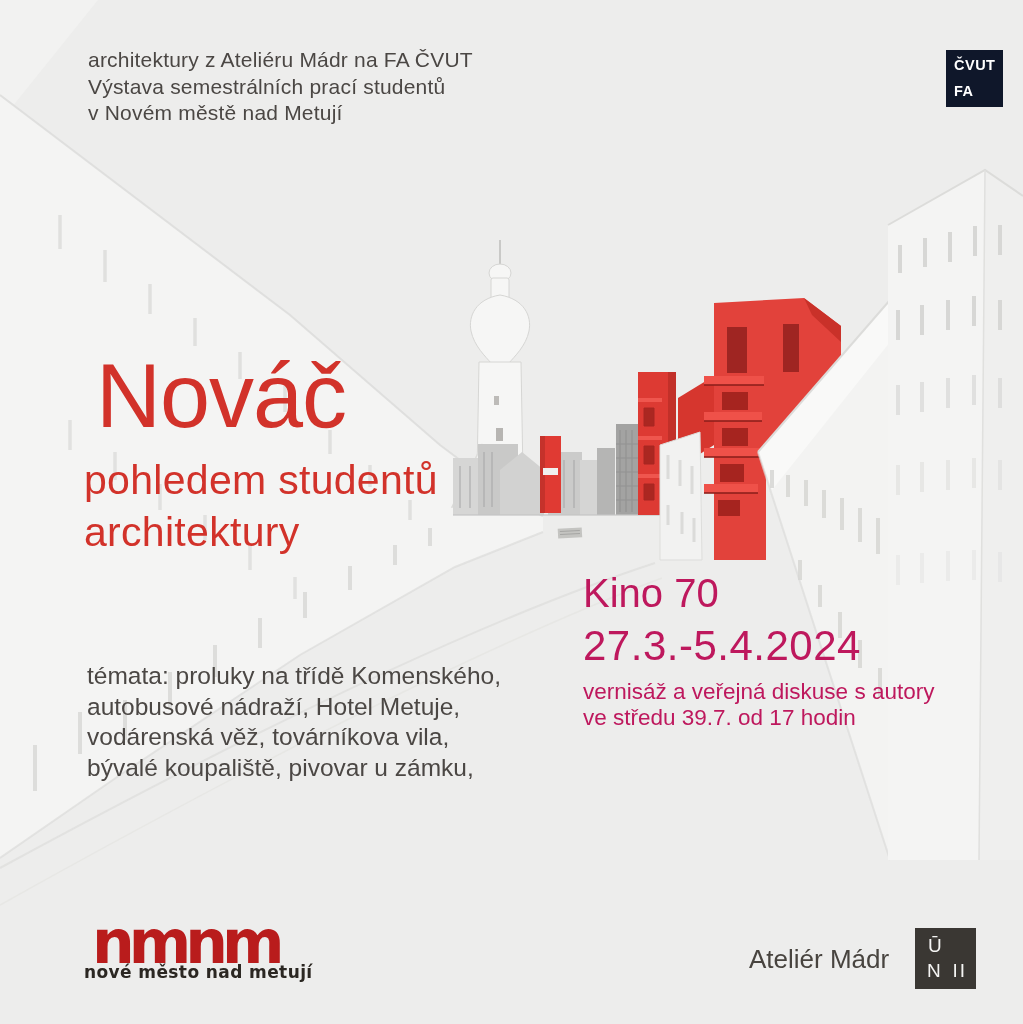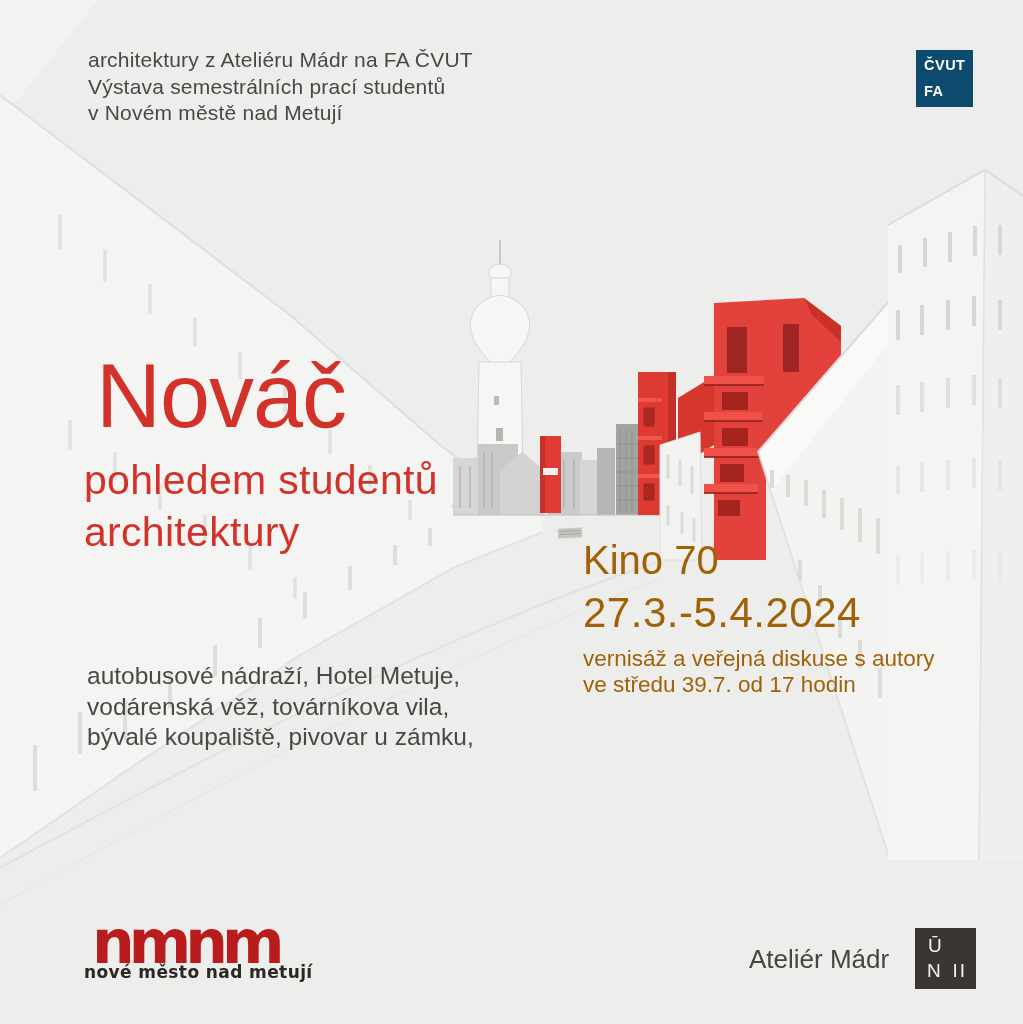--- a/index.html
+++ b/index.html
@@ -9,28 +9,28 @@
     background:#ededec;
     font-family:"Liberation Sans","DejaVu Sans",sans-serif;
     -webkit-font-smoothing:antialiased;
   }
   .abs{position:absolute;}
   
   .header-block{left:88px;top:47px;color:#4b4744;font-size:21px;line-height:26.5px;letter-spacing:.2px;}
   .title-block{left:84px;top:338px;color:#d2322a;}
   .title-main{font-size:90px;line-height:92px;font-weight:400;margin:12px;letter-spacing:-1px;}
   .title-sub{font-size:41px;line-height:52px;font-weight:400;letter-spacing:.3px;}
-  .event-block{left:583px;top:535px;color:#a16207;}
+  .event-block{left:583px;top:568px;color:#be185d;}
   .event-venue{font-size:40px;line-height:50px;}
   .event-dates{font-size:42px;line-height:56px;letter-spacing:.5px;}
   .event-note{font-size:22.5px;line-height:26px;margin-top:5px;}
   .event-note2{font-size:22.5px;line-height:26px;}
   .themes-block{left:87px;top:661px;color:#4b4744;font-size:24.5px;line-height:30.5px;}
   
-  .cvut-box{left:916px;top:50px;width:57px;height:57px;background:#0c4a6e;color:#ffffff;
+  .cvut-box{left:946px;top:50px;width:57px;height:57px;background:#0f172a;color:#ffffff;
     display:flex;flex-direction:column;justify-content:space-between;box-sizing:border-box;
     padding:7px 6px 8px 8px;font-weight:bold;font-size:14.5px;letter-spacing:.5px;}
   .nmnm-logo{left:92px;top:912px;color:#b91c1c;font-weight:bold;font-size:60px;line-height:60px;
     letter-spacing:-6px;font-family:"DejaVu Sans",sans-serif;}
   .nmnm-tagline{left:84px;top:963px;color:#2b2722;font-weight:bold;font-size:17px;line-height:19px;
     letter-spacing:.4px;font-family:"DejaVu Sans",sans-serif;}
   .atelier-label{left:749px;top:944px;color:#48443f;font-size:26px;line-height:30px;}
   .unit-box{left:915px;top:928px;width:61px;height:61px;background:#3a3733;color:#f4f4f3;
     box-sizing:border-box;font-size:19px;line-height:19px;}
   .unit-top{position:absolute;left:13px;top:8px;}
@@ -160,20 +160,21 @@
 </div>
 
 <div class="abs event-block">
   <div class="event-venue">Kino 70</div>
   <div class="event-dates">27.3.-5.4.2024</div>
   <div class="event-note">vernisáž a veřejná diskuse s autory</div>
   <div class="event-note2">ve středu 39.7. od 17 hodin</div>
 </div>
 
 <div class="abs themes-block">
+  <div>témata: proluky na třídě Komenského,</div>
   <div>autobusové nádraží, Hotel Metuje,</div>
   <div>vodárenská věž, továrníkova vila,</div>
   <div>bývalé koupaliště, pivovar u zámku,</div>
 </div>
 
 <div class="abs nmnm-logo">nmnm</div>
 <div class="abs nmnm-tagline">nové město nad metují</div>
 
 <div class="abs atelier-label">Ateliér Mádr</div>
 

